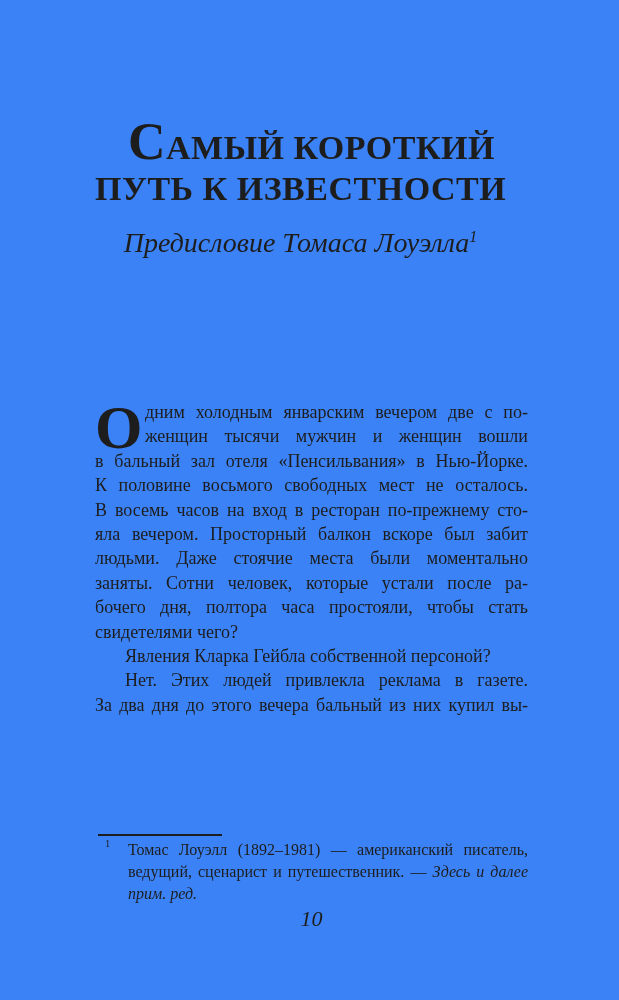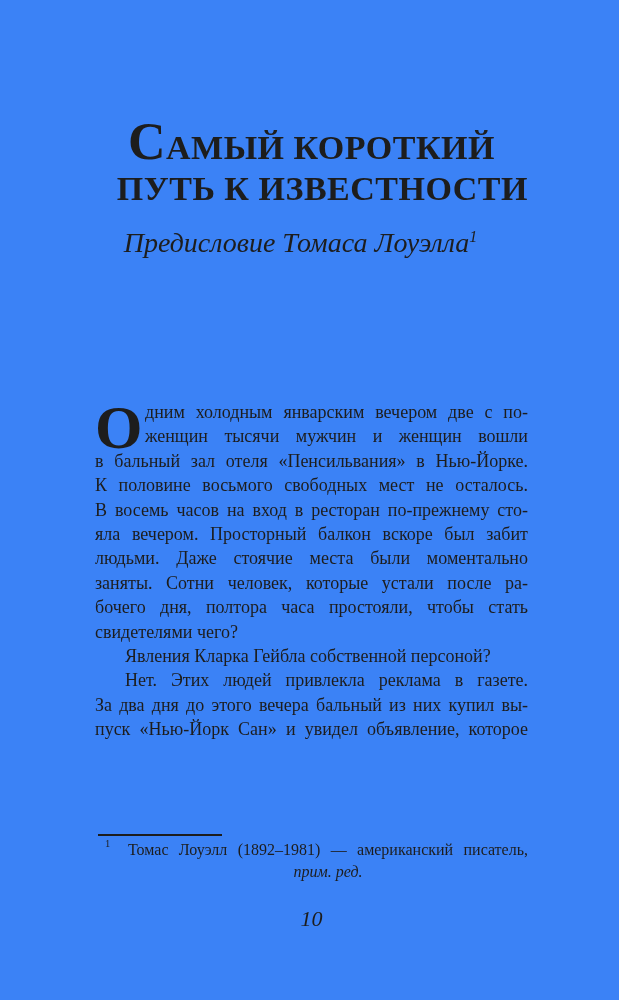--- a/index.html
+++ b/index.html
@@ -20,21 +20,21 @@
     font-weight: 700;
     font-size: 34px;
     line-height: 46px;
     letter-spacing: 0.5px;
     white-space: nowrap;
   }
   .initial { font-size: 52px; line-height: 1; }
   .title-l2 {
     position: absolute;
     top: 169px; left: 95px; width: 433px;
-    text-align: right;
+    text-align: left;
     font-weight: 700;
     font-size: 34px;
     line-height: 40px;
     letter-spacing: 0.5px;
     white-space: nowrap;
   }
   
   .subtitle {
     position: absolute;
     top: 226px; left: 84px; width: 433px;
@@ -77,21 +77,21 @@
     top: 839px; left: 95px; width: 433px;
     font-size: 16px;
   }
   .fn-marker {
     position: absolute;
     left: 10px; top: -1px;
     font-size: 10.5px;
   }
   .fn-lines { padding-left: 33px; }
   .fn-line { height: 22px; line-height: 22px; overflow: hidden; }
-  .it { font-style: italic; text-align: center; }
+  .it { font-style: italic; }
   
   .page-number {
     position: absolute;
     top: 906px; left: 95px; width: 433px;
     text-align: center;
     font-style: italic;
     font-size: 22px;
   }
 </style>
 </head>
@@ -118,29 +118,29 @@
         <div class="line jline">заняты. Сотни человек, которые устали после ра-</div>
         <div class="line jline">бочего дня, полтора часа простояли, чтобы стать</div>
         <div class="line nline">свидетелями чего?</div>
       </div>
       <div class="para">
         <div class="line nline ind">Явления Кларка Гейбла собственной персоной?</div>
       </div>
       <div class="para">
         <div class="line jline ind">Нет. Этих людей привлекла реклама в газете.</div>
         <div class="line jline">За два дня до этого вечера бальный из них купил вы-</div>
-        <div class="line jline">пуск «Нью-Йорк Сан» и увидел объявление, которое</div>
       </div>
     </div>
 
   <div class="footnote-rule"></div>
 
   <div class="footnote">
     <span class="fn-marker">1</span>
     <div class="fn-lines">
       <div class="fn-line jline">Томас Лоуэлл (1892–1981) — американский писатель, теле-</div>
+      <div class="fn-line jline"><span>ведущий, сценарист и путешественник. —</span> <span class="it">Здесь и далее</span></div>
       <div class="fn-line nline it">прим. ред.</div>
     </div>
   </div>
 
   <div class="page-number">10</div>
 
 </div>
 
 </body></html>

